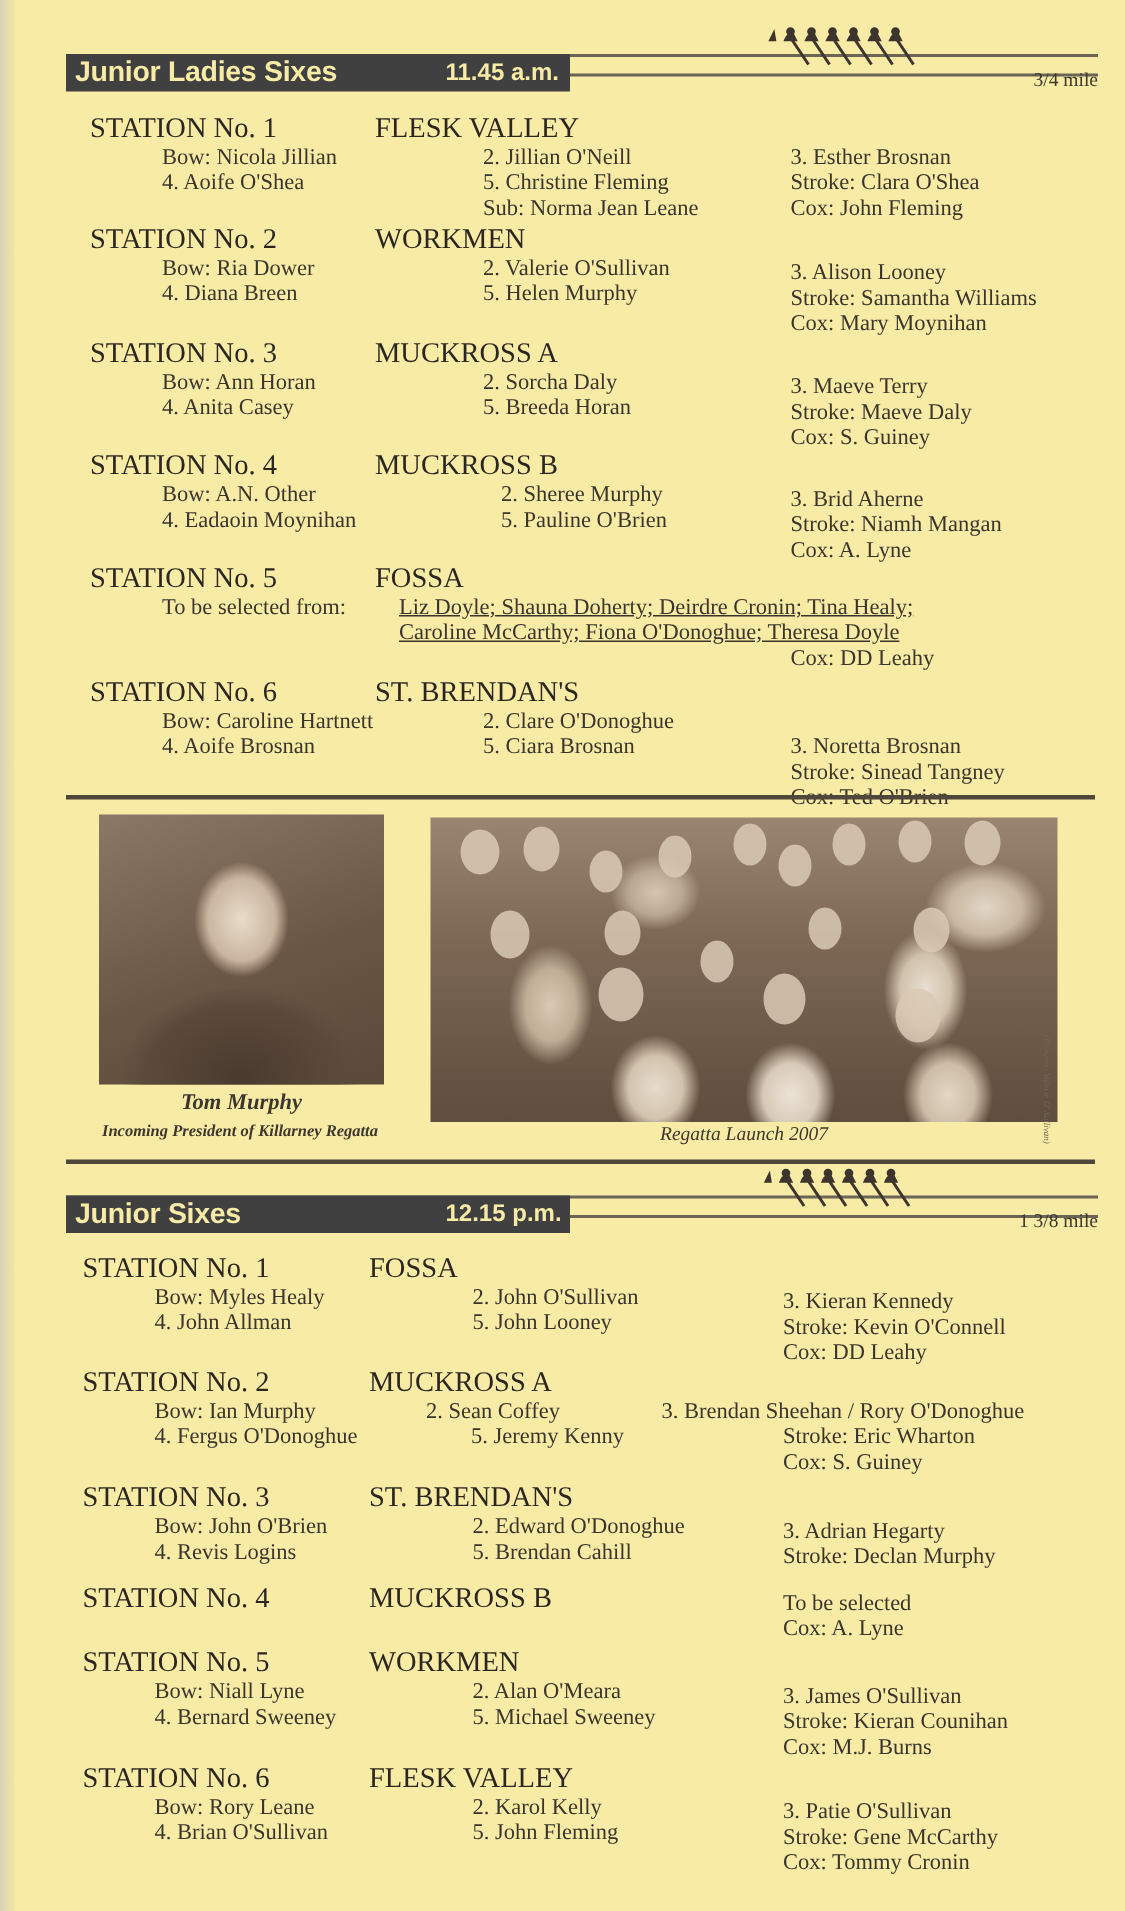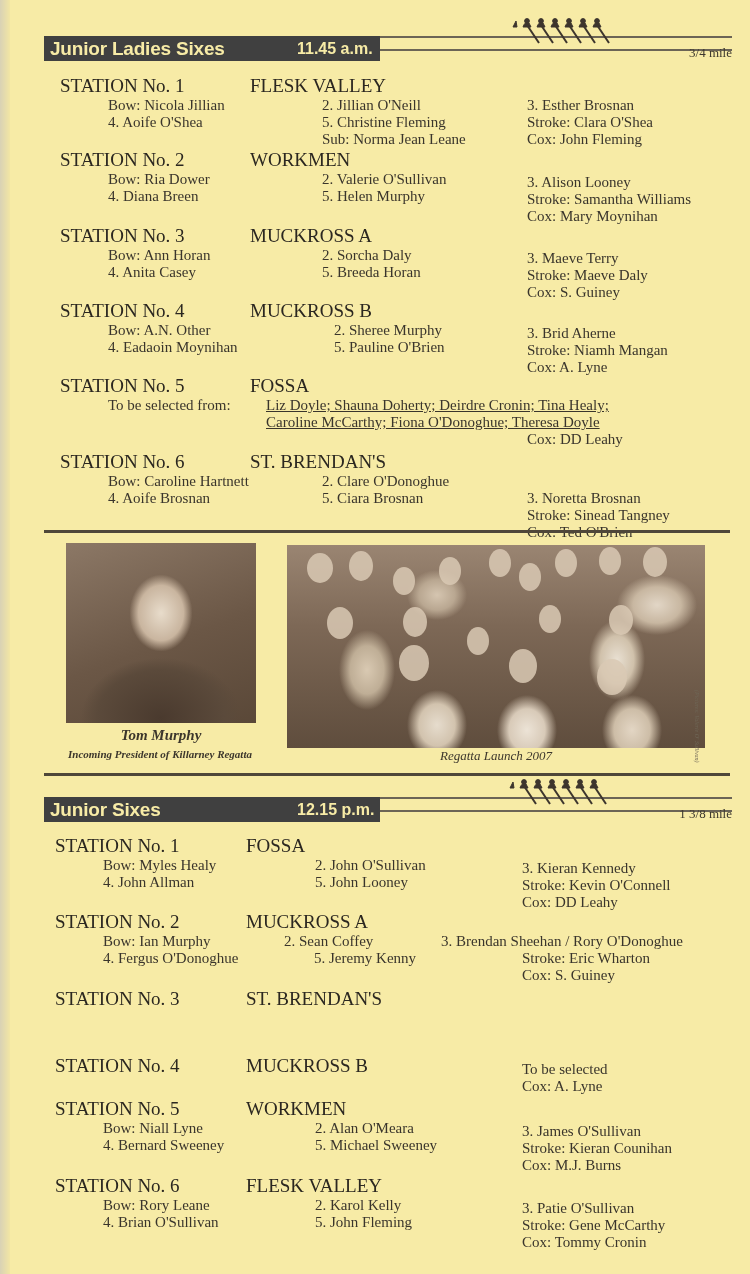--- a/index.html
+++ b/index.html
@@ -310,20 +310,34 @@
           <div style="padding-left:81px;">Cox: S. Guiney</div>
         </div>
     </div>
   </div>
 
   <div class="station" style="left:55px; top:988px;">
     <div class="head">
         <span class="sn">STATION No. 3</span>
         <span class="club" style="left:191px;">ST. BRENDAN'S</span>
       </div>
+    <div class="body" style="height:36px;">
+      <div class="col" style="left:48px;">
+          <div>Bow: John O'Brien</div>
+          <div>4. Revis Logins</div>
+        </div>
+      <div class="col" style="left:260px;">
+          <div>2. Edward O'Donoghue</div>
+          <div>5. Brendan Cahill</div>
+        </div>
+      <div class="col" style="left:467px; top:3px;">
+          <div>3. Adrian Hegarty</div>
+          <div>Stroke: Declan Murphy</div>
+        </div>
+    </div>
   </div>
 
   <div class="station" style="left:55px; top:1055px;">
     <div class="head">
         <span class="sn">STATION No. 4</span>
         <span class="club" style="left:191px;">MUCKROSS B</span>
       </div>
     <div class="body" style="height:20px;">
       <div class="col" style="left:467px; top:-16px;">
           <div>To be selected</div>

